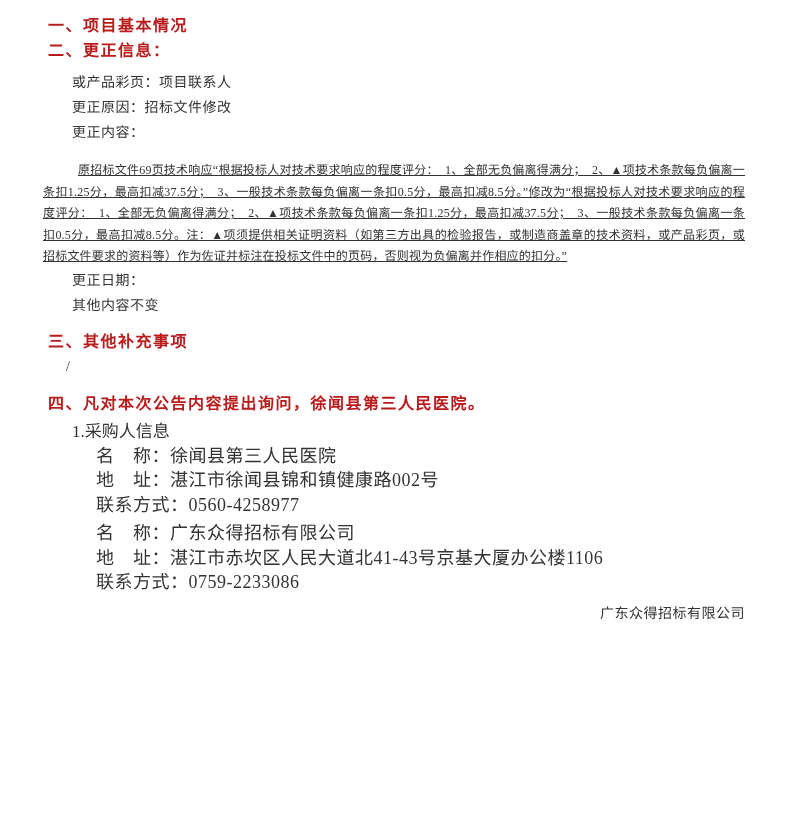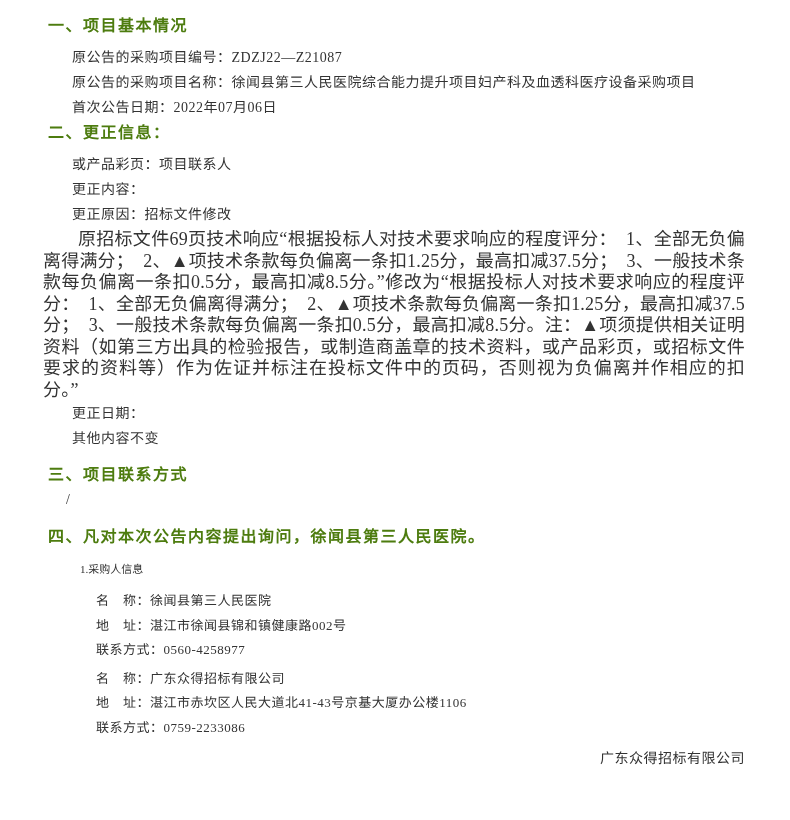--- a/index.html
+++ b/index.html
@@ -20,97 +20,93 @@
     min-height: 820px;
     padding: 14px 45px 20px 48px;
     background: #ffffff;
   }
   h2.sec-heading {
     margin: 0;
     font-size: 16px;
     line-height: 24px;
     font-weight: bold;
     letter-spacing: 1.5px;
-    color: #4d7c0f;
+    color: #b91c1c;
   }
   .sec-heading.gap-sm { margin-top: 1px; }
   .sec-heading.gap-md { margin-top: 12px; }
   .line {
     margin: 0;
     padding-left: 24px;
     font-size: 14px;
     line-height: 25px;
     letter-spacing: 0.5px;
   }
   .lines-top { margin-top: 7px; }
   .para {
-    margin: 2px 0 0 -5px;
-    font-size: 18px;
+    margin: 15px 0 0 -5px;
+    font-size: 12px;
     line-height: 21.5px;
     text-align: justify;
     text-indent: 35px;
     letter-spacing: 0.2px;
+    text-decoration: underline;
   }
   .slash-line {
     margin: 0;
     padding-left: 18px;
     font-size: 14px;
     line-height: 26px;
   }
   .contact-block { margin-top: 4px; }
   .contact-title {
-    margin: 8px;
+    margin: 0;
     padding-left: 24px;
-    font-size: 11px;
+    font-size: 17px;
     line-height: 24px;
   }
   .contact-row {
     margin: 0;
     padding-left: 48px;
-    font-size: 13px;
+    font-size: 18px;
     line-height: 24.5px;
     letter-spacing: 0.5px;
   }
   .signature {
     margin: 6px 0 0 0;
     font-size: 14px;
     line-height: 25px;
     text-align: right;
     letter-spacing: 0.5px;
   }
   .label, .value { display: inline; }
 </style>
 </head>
 <body>
 
 <div class="page">
 
   <section>
     <h2 class="sec-heading">一、项目基本情况</h2>
-    <div class="lines-top">
-      <p class="line"><span class="label">原公告的采购项目编号：</span><span class="value">ZDZJ22—Z21087</span></p>
-      <p class="line"><span class="label">原公告的采购项目名称：</span><span class="value">徐闻县第三人民医院综合能力提升项目妇产科及血透科医疗设备采购项目</span></p>
-      <p class="line"><span class="label">首次公告日期：</span><span class="value">2022年07月06日</span></p>
-    </div>
   </section>
 
   <section>
     <h2 class="sec-heading gap-sm">二、更正信息：</h2>
     <div class="lines-top">
       <p class="line"><span class="label">或产品彩页：</span><span class="value">项目联系人</span></p>
+      <p class="line"><span class="label">更正原因：</span><span class="value">招标文件修改</span></p>
       <p class="line">更正内容：</p>
-      <p class="line"><span class="label">更正原因：</span><span class="value">招标文件修改</span></p>
       <p class="para">原招标文件69页技术响应“根据投标人对技术要求响应的程度评分：　1、全部无负偏离得满分；　2、▲项技术条款每负偏离一条扣1.25分，最高扣减37.5分；　3、一般技术条款每负偏离一条扣0.5分，最高扣减8.5分。”修改为“根据投标人对技术要求响应的程度评分：　1、全部无负偏离得满分；　2、▲项技术条款每负偏离一条扣1.25分，最高扣减37.5分；　3、一般技术条款每负偏离一条扣0.5分，最高扣减8.5分。注：▲项须提供相关证明资料（如第三方出具的检验报告，或制造商盖章的技术资料，或产品彩页，或招标文件要求的资料等）作为佐证并标注在投标文件中的页码，否则视为负偏离并作相应的扣分。”</p>
       <p class="line">更正日期：</p>
       <p class="line">其他内容不变</p>
     </div>
   </section>
 
   <section>
-    <h2 class="sec-heading gap-md">三、项目联系方式</h2>
+    <h2 class="sec-heading gap-md">三、其他补充事项</h2>
     <p class="slash-line">/</p>
   </section>
 
   <section>
     <h2 class="sec-heading gap-md">四、凡对本次公告内容提出询问，徐闻县第三人民医院。</h2>
 
     <div class="contact-block">
       <p class="contact-title">1.采购人信息</p>
       <p class="contact-row"><span class="label">名　称：</span><span class="value">徐闻县第三人民医院</span></p>
       <p class="contact-row"><span class="label">地　址：</span><span class="value">湛江市徐闻县锦和镇健康路002号</span></p>

